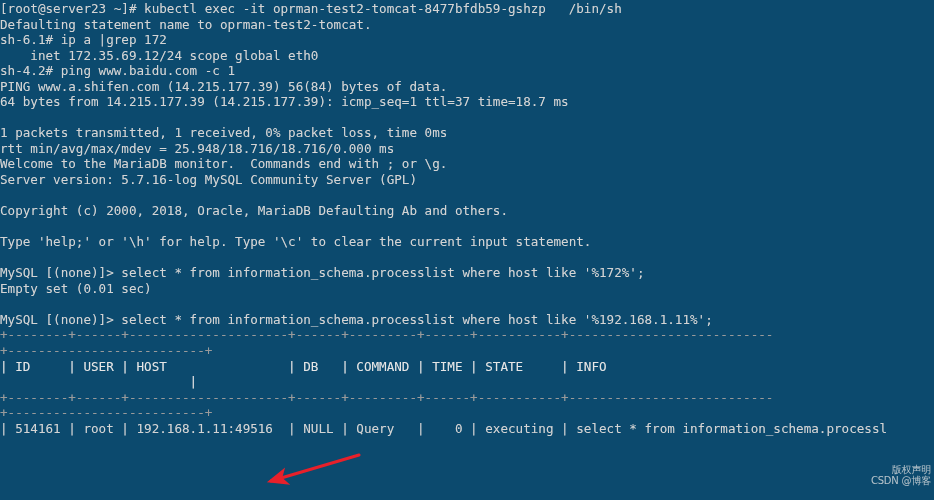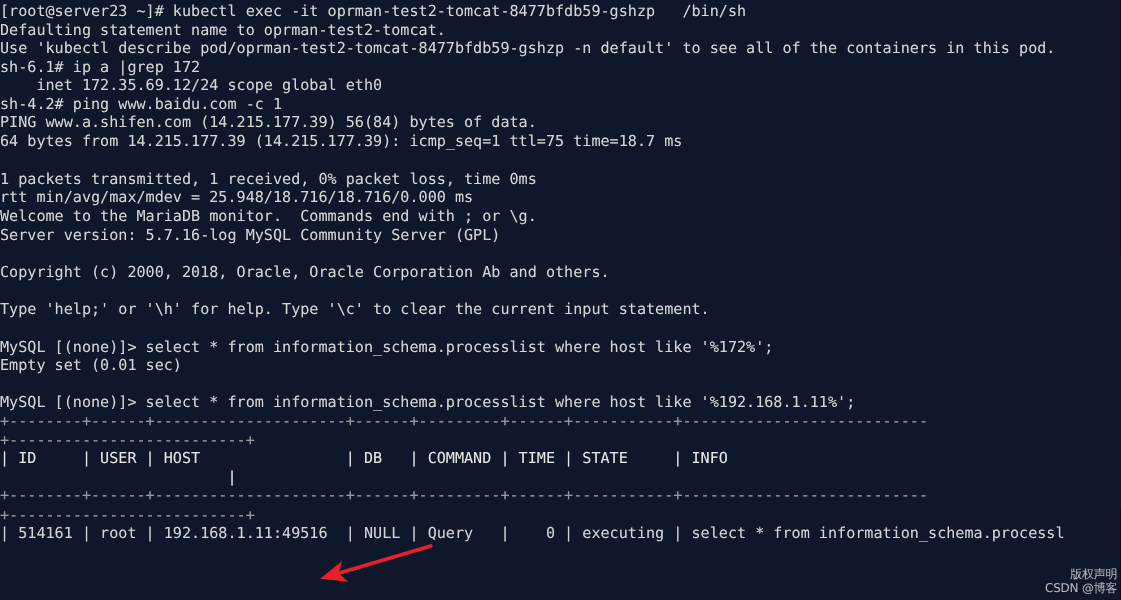--- a/index.html
+++ b/index.html
@@ -4,21 +4,21 @@
 <style>
   html, body {
     margin: 0;
     padding: 0;
     background: #000000;
   }
   #terminal {
     position: relative;
     width: 934px;
     height: 500px;
-    background: #0f172a;
+    background: #0c4a6e;
     overflow: hidden;
     font-family: "DejaVu Sans Mono", "Liberation Mono", monospace;
     font-size: 12.6px;
     line-height: 15.55px;
     letter-spacing: 0px;
     color: #d8d8d8;
   }
   #screen {
     position: absolute;
     left: 0px;
@@ -44,52 +44,51 @@
     left: 258px;
     top: 450px;
     width: 110px;
     height: 40px;
     pointer-events: none;
   }
   
   #watermark {
     position: absolute;
     right: 3px;
-    bottom: 4px;
+    bottom: 14px;
     font-family: "DejaVu Sans", "Liberation Sans", sans-serif;
     font-size: 10px;
     line-height: 11px;
     color: rgba(225,225,225,0.80);
     text-align: right;
     pointer-events: none;
     letter-spacing: -0.2px;
   }
   #watermark .wm-row { white-space: nowrap; }
 </style>
 </head>
 <body>
 
 <div id="terminal">
 
   <div id="screen">
     <div class="line">[root@server23 ~]# kubectl exec -it oprman-test2-tomcat-8477bfdb59-gshzp   /bin/sh</div>
     <div class="line">Defaulting statement name to oprman-test2-tomcat.</div>
-    <div class="line">Use 'kubectl describe pod/oprman-test2-tomcat-8477bfdb59-gshzp -n default' to see all of the containers in this pod.</div>
     <div class="line">sh-6.1# ip a |grep 172</div>
     <div class="line">    inet 172.35.69.12/24 scope global eth0</div>
     <div class="line">sh-4.2# ping www.baidu.com -c 1</div>
     <div class="line">PING www.a.shifen.com (14.215.177.39) 56(84) bytes of data.</div>
-    <div class="line">64 bytes from 14.215.177.39 (14.215.177.39): icmp_seq=1 ttl=75 time=18.7 ms</div>
+    <div class="line">64 bytes from 14.215.177.39 (14.215.177.39): icmp_seq=1 ttl=37 time=18.7 ms</div>
     <div class="line blank"></div>
     <div class="line">1 packets transmitted, 1 received, 0% packet loss, time 0ms</div>
     <div class="line">rtt min/avg/max/mdev = 25.948/18.716/18.716/0.000 ms</div>
     <div class="line">Welcome to the MariaDB monitor.  Commands end with ; or \g.</div>
     <div class="line">Server version: 5.7.16-log MySQL Community Server (GPL)</div>
     <div class="line blank"></div>
-    <div class="line">Copyright (c) 2000, 2018, Oracle, Oracle Corporation Ab and others.</div>
+    <div class="line">Copyright (c) 2000, 2018, Oracle, MariaDB Defaulting Ab and others.</div>
     <div class="line blank"></div>
     <div class="line">Type 'help;' or '\h' for help. Type '\c' to clear the current input statement.</div>
     <div class="line blank"></div>
     <div class="line">MySQL [(none)]&gt; select * from information_schema.processlist where host like '%172%';</div>
     <div class="line">Empty set (0.01 sec)</div>
     <div class="line blank"></div>
     <div class="line">MySQL [(none)]&gt; select * from information_schema.processlist where host like '%192.168.1.11%';</div>
     <div class="line sep">+--------+------+---------------------+------+---------+------+-----------+---------------------------</div>
     <div class="line sep">+--------------------------+</div>
     <div class="line hdr">| ID     | USER | HOST                | DB   | COMMAND | TIME | STATE     | INFO</div>

